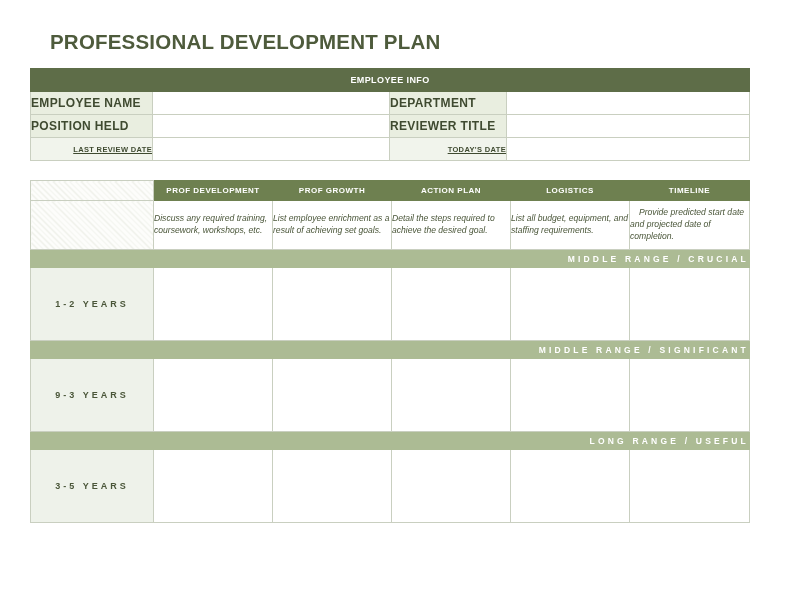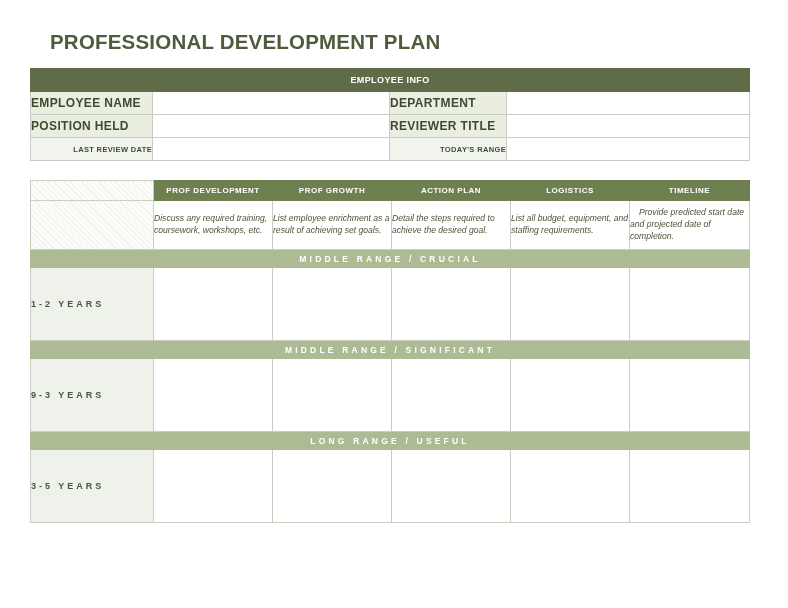--- a/index.html
+++ b/index.html
@@ -80,20 +80,21 @@
     background: #ffffff;
   }
   .lbl-right {
     background: #f1f4ec;
     color: #3f4a30;
     font-size: 7.5px;
     font-weight: bold;
     letter-spacing: 0.35px;
     text-align: right;
     padding-right: 8px;
+    text-decoration: underline;
   }
 
   
   #assessment { top: 180px; }
 
   .colhead {
     background: #6e8050;
     color: #ffffff;
     font-size: 8px;
     font-weight: bold;
@@ -125,32 +126,32 @@
     vertical-align: top;
   }
   .desc.indent { text-indent: 9px; }
 
   .band {
     background: #acbb94;
     color: #ffffff;
     font-size: 8.5px;
     font-weight: bold;
     letter-spacing: 3.2px;
-    text-align: center;
+    text-align: right;
     height: 17px;
     border: 1px solid #acbb94 !important;
   }
 
   .yearcell {
     background: #eef2ea;
     color: #4a5639;
     font-size: 9px;
     font-weight: bold;
     letter-spacing: 3px;
-    text-align: left;
+    text-align: center;
     height: 72px;
   }
   .blank { background: #ffffff; height: 72px; }
 </style>
 </head>
 <body>
 
 <div class="page">
 
   <div class="title">PROFESSIONAL DEVELOPMENT PLAN</div>
@@ -178,21 +179,21 @@
       <tr>
         <td class="lbl">POSITION HELD</td>
         <td class="val"></td>
         <td class="lbl">REVIEWER TITLE</td>
         <td class="val"></td>
       </tr>
 
       <tr>
         <td class="lbl-right">LAST REVIEW DATE</td>
         <td class="val"></td>
-        <td class="lbl-right">TODAY'S RANGE</td>
+        <td class="lbl-right">TODAY'S DATE</td>
         <td class="val"></td>
       </tr>
     </tbody>
   </table>
 
   <table class="sheet" id="assessment">
     <colgroup>
       <col style="width:123px">
       <col style="width:119px">
         <col style="width:119px">

